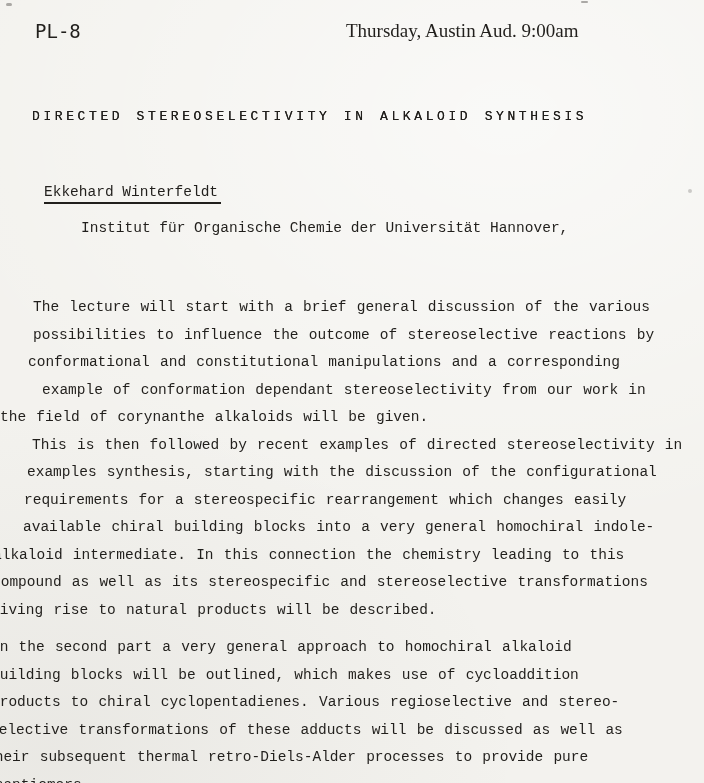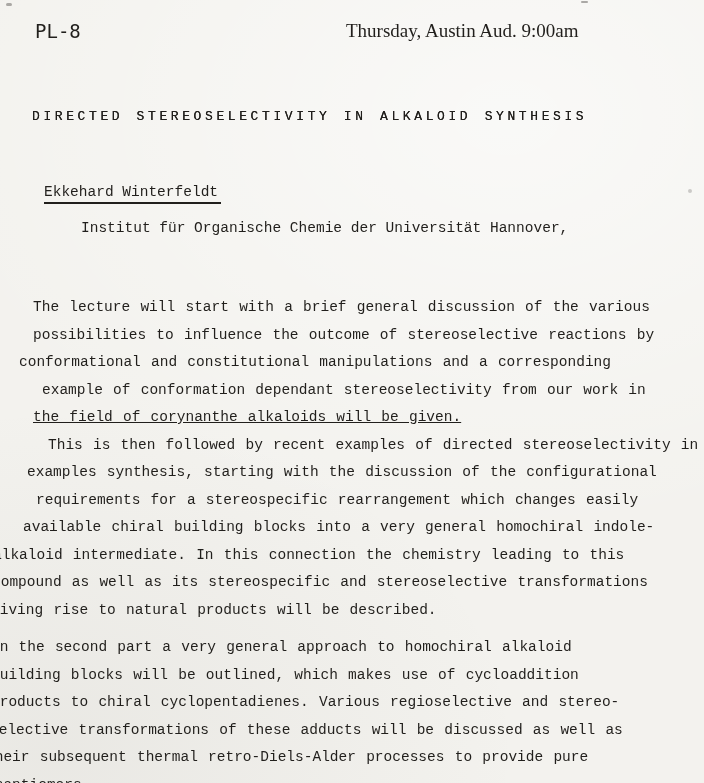--- a/index.html
+++ b/index.html
@@ -75,28 +75,28 @@
   </div>
 
   <div class="affil">
     <div>Institut für Organische Chemie der Universität Hannover,</div>
   </div>
 
   <div class="bodytext">
     <div class="para" data-paragraph="0">
         <div class="tline" style="margin-left: 33px;">The lecture will start with a brief general discussion of the various</div>
         <div class="tline" style="margin-left: 33px;">possibilities to influence the outcome of stereoselective reactions by</div>
-        <div class="tline" style="margin-left: 19px;">conformational and constitutional manipulations and a corresponding</div>
+        <div class="tline" style="margin-left: 28px;">conformational and constitutional manipulations and a corresponding</div>
         <div class="tline" style="margin-left: 42px;">example of conformation dependant stereoselectivity from our work in</div>
-        <div class="tline" style="margin-left: 33px; text-decoration: underline;">the field of corynanthe alkaloids will be given.</div>
+        <div class="tline" style="">the field of corynanthe alkaloids will be given.</div>
       </div>
     <div class="para" data-paragraph="1">
-        <div class="tline" style="margin-left: 48px;">This is then followed by recent examples of directed stereoselectivity in</div>
+        <div class="tline" style="margin-left: 32px;">This is then followed by recent examples of directed stereoselectivity in</div>
         <div class="tline" style="margin-left: 27px;">examples synthesis, starting with the discussion of the configurational</div>
-        <div class="tline" style="margin-left: 36px;">requirements for a stereospecific rearrangement which changes easily</div>
+        <div class="tline" style="margin-left: 24px;">requirements for a stereospecific rearrangement which changes easily</div>
         <div class="tline" style="margin-left: 23px;">available chiral building blocks into a very general homochiral indole-</div>
         <div class="tline" style="margin-left: -7px;">alkaloid intermediate. In this connection the chemistry leading to this</div>
         <div class="tline" style="margin-left: -8px;">compound as well as its stereospecific and stereoselective transformations</div>
         <div class="tline" style="margin-left: -9px;">giving rise to natural products will be described.</div>
       </div>
     <div class="para" data-paragraph="2">
         <div class="tline" style="margin-left: -9px;">In the second part a very general approach to homochiral alkaloid</div>
         <div class="tline" style="margin-left: -9px;">building blocks will be outlined, which makes use of cycloaddition</div>
         <div class="tline" style="margin-left: -9px;">products to chiral cyclopentadienes. Various regioselective and stereo-</div>
         <div class="tline" style="margin-left: -10px;">selective transformations of these adducts will be discussed as well as</div>

